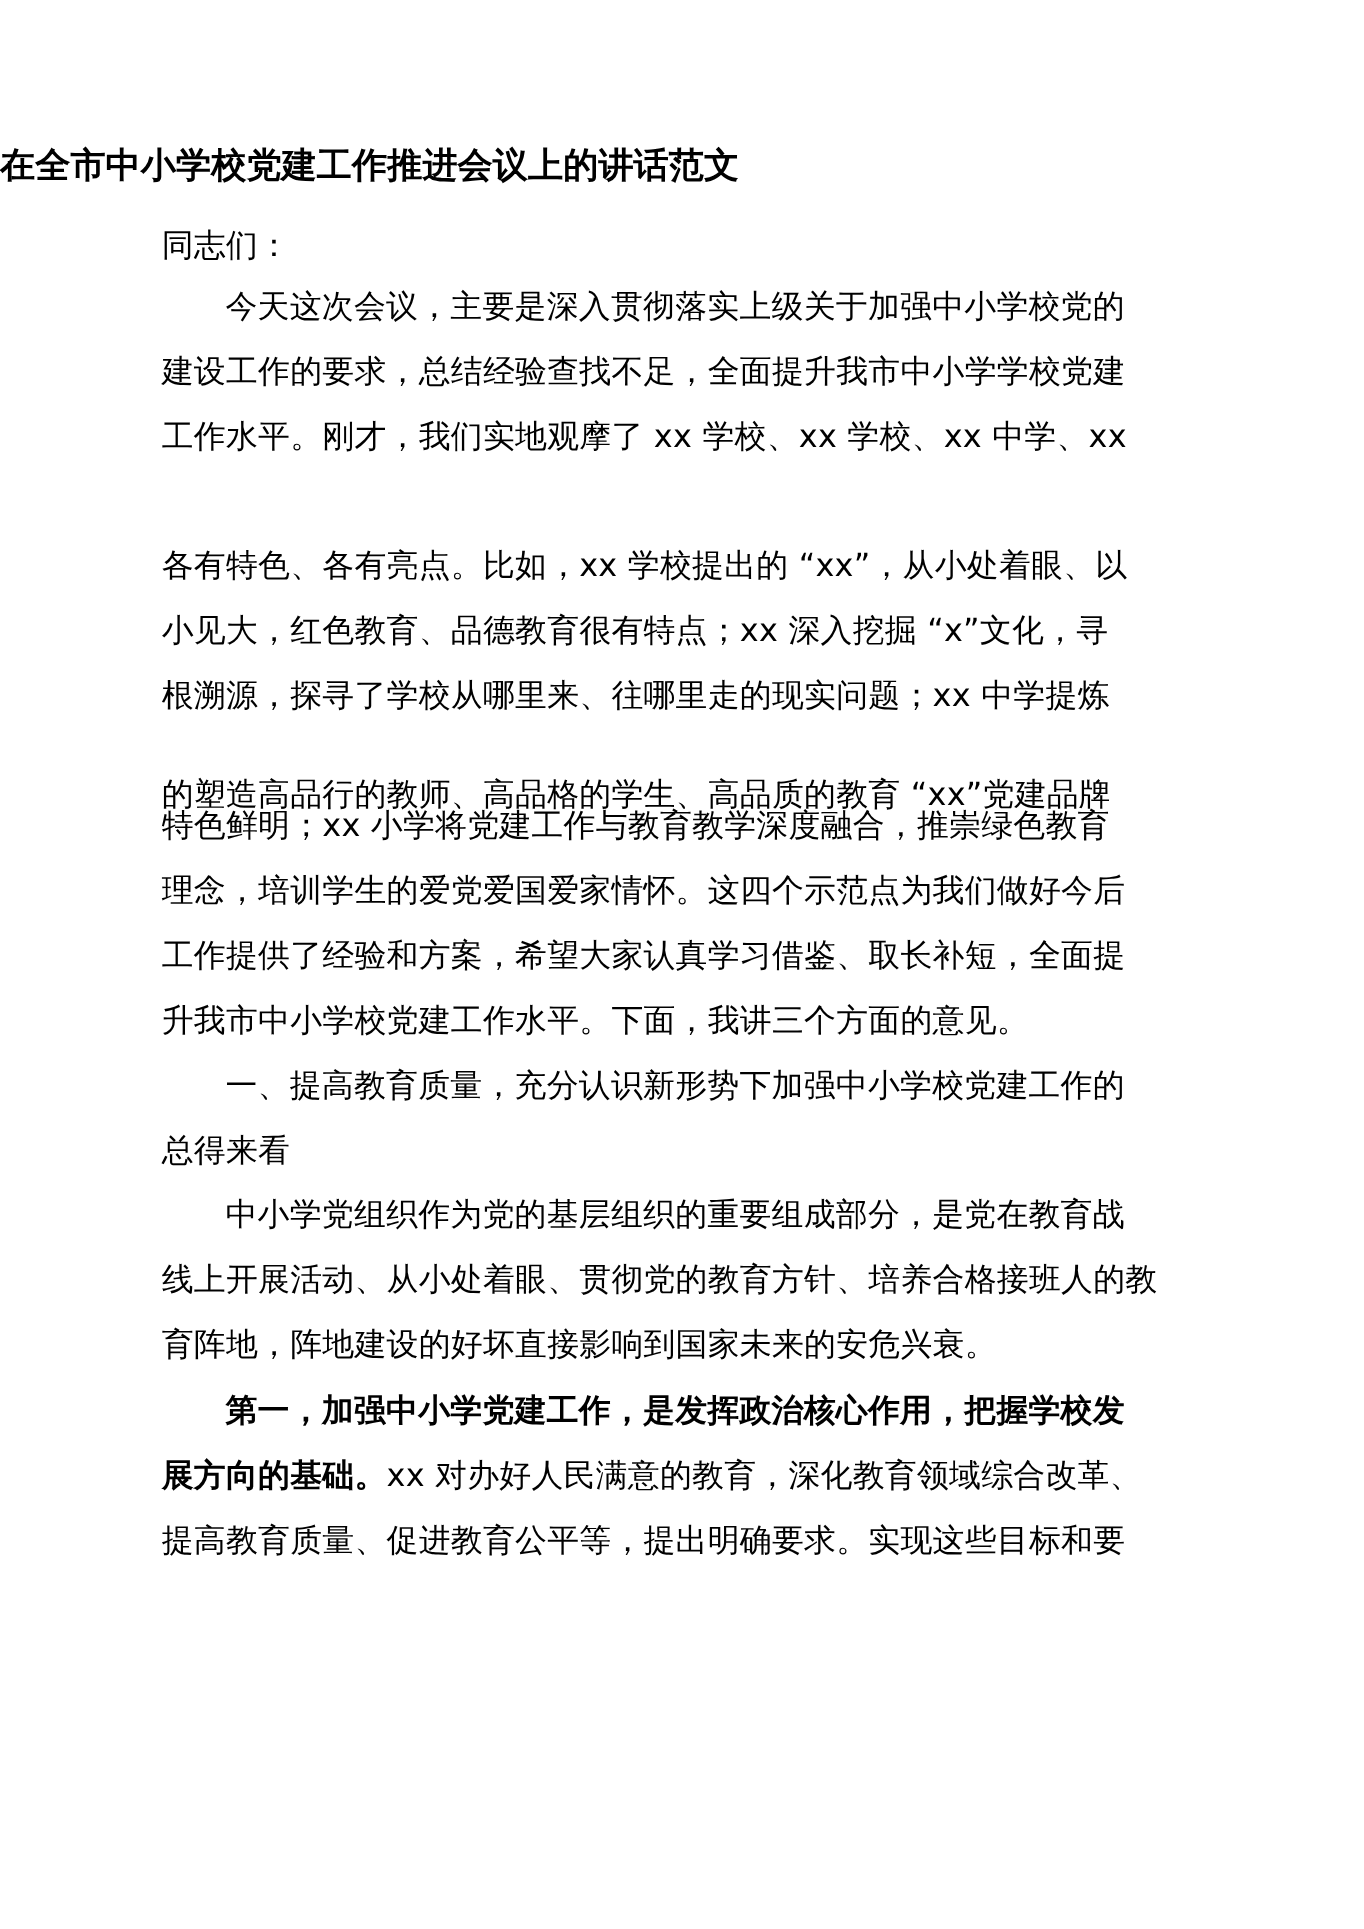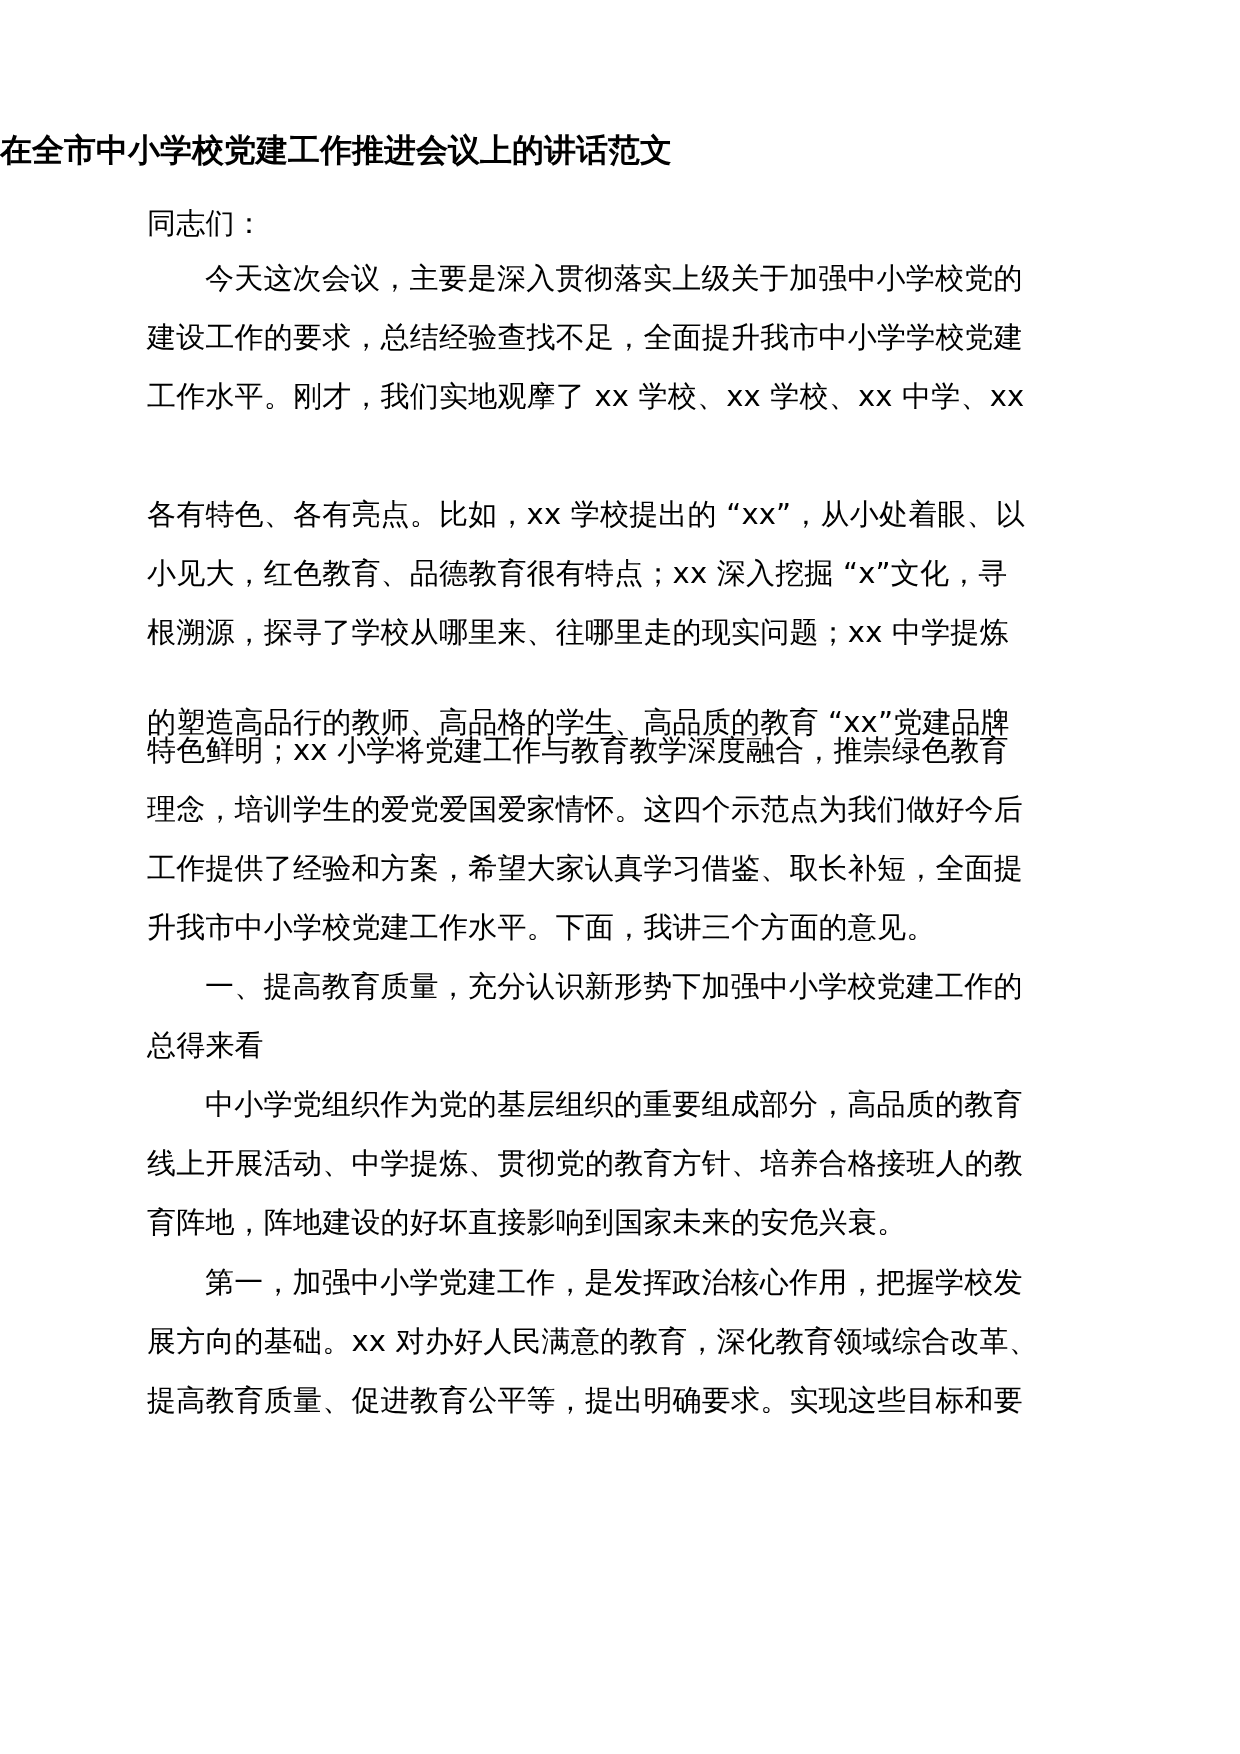--- a/index.html
+++ b/index.html
@@ -4,21 +4,21 @@
 <style>
   html, body { margin: 0; padding: 0; background: #ffffff; }
   body { width: 1240px; height: 1754px; position: relative; overflow: hidden;
          font-family: "DejaVu Sans", "Liberation Sans", sans-serif; color: #000; }
   .page { position: absolute; left: 0; top: 0; width: 1240px; height: 1754px; background: #fff; }
   .title { position: absolute; top: 128px; left: 0; width: 1110px; 
            font-size: 32px; font-weight: bold; line-height: 44px; letter-spacing: 0px; }
   .line { position: absolute; left: 107px; width: 900px; font-size: 29px; line-height: 40px;
           white-space: nowrap; letter-spacing: 0.2px; margin-left: 40px; }
   .indent { left: 165px; width: 840px; }
-  .bold { font-weight: normal; }
+  .bold { font-weight: bold; }
 </style>
 </head>
 <body>
 
 <div class="page">
   <div class="title">在全市中小学校党建工作推进会议上的讲话范文</div>
 
   <div class="line" style="top:203px">同志们：</div>
 
   <div class="line indent" style="top:258px">今天这次会议，主要是深入贯彻落实上级关于加强中小学校党的</div>
@@ -29,22 +29,22 @@
   <div class="line" style="top:612px">根溯源，探寻了学校从哪里来、往哪里走的现实问题；xx 中学提炼</div>
   <div class="line" style="top:702px">的塑造高品行的教师、高品格的学生、高品质的教育 “xx”党建品牌</div>
   <div class="line" style="top:730px">特色鲜明；xx 小学将党建工作与教育教学深度融合，推崇绿色教育</div>
   <div class="line" style="top:789px">理念，培训学生的爱党爱国爱家情怀。这四个示范点为我们做好今后</div>
   <div class="line" style="top:848px">工作提供了经验和方案，希望大家认真学习借鉴、取长补短，全面提</div>
   <div class="line" style="top:907px">升我市中小学校党建工作水平。下面，我讲三个方面的意见。</div>
 
   <div class="line indent" style="top:966px">一、提高教育质量，充分认识新形势下加强中小学校党建工作的</div>
   <div class="line" style="top:1025px">总得来看</div>
 
-  <div class="line indent" style="top:1084px">中小学党组织作为党的基层组织的重要组成部分，高品质的教育</div>
-  <div class="line" style="top:1143px">线上开展活动、中学提炼、贯彻党的教育方针、培养合格接班人的教</div>
+  <div class="line indent" style="top:1084px">中小学党组织作为党的基层组织的重要组成部分，是党在教育战</div>
+  <div class="line" style="top:1143px">线上开展活动、从小处着眼、贯彻党的教育方针、培养合格接班人的教</div>
   <div class="line" style="top:1202px">育阵地，阵地建设的好坏直接影响到国家未来的安危兴衰。</div>
 
   <div class="line indent bold" style="top:1262px">第一，加强中小学党建工作，是发挥政治核心作用，把握学校发</div>
   <div class="line" style="top:1321px">
     <span class="bold">展方向的基础。</span><span>xx 对办好人民满意的教育，深化教育领域综合改革、</span>
   </div>
   <div class="line" style="top:1380px">提高教育质量、促进教育公平等，提出明确要求。实现这些目标和要</div>
 </div>
 
 </body></html>

